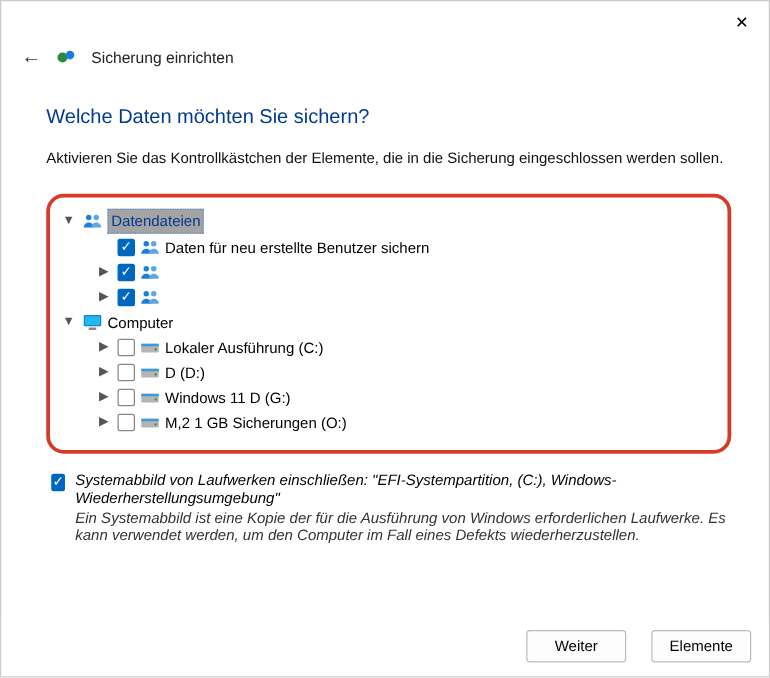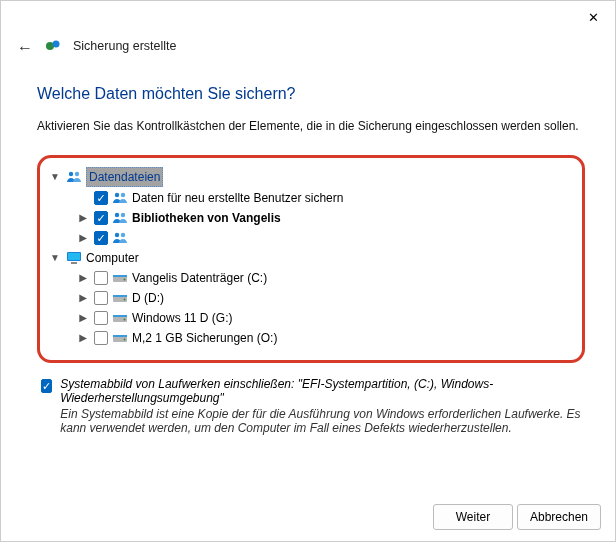--- a/index.html
+++ b/index.html
@@ -118,21 +118,21 @@
   .sysimage-desc { color: #333; margin-top: 2px; }
   .footer {
     position: absolute;
     bottom: 0;
     left: 0;
     right: 0;
     height: 48px;
     display: flex;
     align-items: center;
     justify-content: flex-end;
-    gap: 4px;
+    gap: 20px;
     padding: 0 14px;
     background: #fff;
   }
   .btn {
     min-width: 80px;
     height: 26px;
     border: 1px solid #bcbcbc;
     background: #fdfdfd;
     border-radius: 3px;
     font-size: 12px;
@@ -162,21 +162,21 @@
 
 <div class="header-row">
   <span class="back-arrow">←</span>
   <span class="wizard-icon">
     <svg width="16" height="16" viewBox="0 0 16 16">
         <circle cx="5" cy="8" r="4" fill="#2b8a3e"></circle>
         <circle cx="11" cy="6" r="3.5" fill="#1a7fd6"></circle>
         <path d="M8 12 l2 -2 l2 2 l-1 0 l0 2 l-2 0 l0 -2 z" fill="#fff"></path>
       </svg>
   </span>
-  <span class="wizard-title">Sicherung erstellte</span>
+  <span class="wizard-title">Sicherung einrichten</span>
 </div>
 
 <div class="content">
   <div class="headline">Welche Daten möchten Sie sichern?</div>
   <div class="instruction">Aktivieren Sie das Kontrollkästchen der Elemente, die in die Sicherung eingeschlossen werden sollen.</div>
 
   <div class="treebox">
     <ul class="tree">
 
       <li>
@@ -213,21 +213,20 @@
             <span class="expander">▶</span>
             <span class="cbx checked">✓</span>
             <span class="ic">
               <svg width="16" height="16" viewBox="0 0 16 16">
                     <circle cx="5" cy="5" r="2.2" fill="#1a7fd6"></circle>
                     <circle cx="11" cy="5" r="2.2" fill="#5aa9e6"></circle>
                     <path d="M1 13c0-2.2 1.8-4 4-4s4 1.8 4 4" fill="#1a7fd6"></path>
                     <path d="M7 13c0-2.2 1.8-4 4-4s4 1.8 4 4" fill="#5aa9e6"></path>
                   </svg>
             </span>
-            <span class="lbl bold">Bibliotheken von Vangelis</span>
           </div>
             </li>
           <li>
               <div class="node">
             <span class="expander">▶</span>
             <span class="cbx checked">✓</span>
             <span class="ic">
               <svg width="16" height="16" viewBox="0 0 16 16">
                     <circle cx="5" cy="5" r="2.2" fill="#1a7fd6"></circle>
                     <circle cx="11" cy="5" r="2.2" fill="#5aa9e6"></circle>
@@ -257,21 +256,21 @@
               <div class="node">
             <span class="expander">▶</span>
             <span class="cbx"></span>
             <span class="ic">
               <svg width="16" height="16" viewBox="0 0 16 16">
                     <rect x="1" y="5" width="14" height="7" rx="1" fill="#b5b5b5"></rect>
                     <rect x="1" y="5" width="14" height="2" fill="#3a9bdc"></rect>
                     <circle cx="12.5" cy="9.5" r="0.9" fill="#2b8a3e"></circle>
                   </svg>
             </span>
-            <span class="lbl">Vangelis Datenträger (C:)</span>
+            <span class="lbl">Lokaler Ausführung (C:)</span>
           </div>
             </li>
           <li>
               <div class="node">
             <span class="expander">▶</span>
             <span class="cbx"></span>
             <span class="ic">
               <svg width="16" height="16" viewBox="0 0 16 16">
                     <rect x="1" y="5" width="14" height="7" rx="1" fill="#b5b5b5"></rect>
                     <rect x="1" y="5" width="14" height="2" fill="#3a9bdc"></rect>
@@ -324,14 +323,14 @@
   </div>
 
 </div>
 
 <div class="watermark">
   <span class="w1">windows</span><span class="w2">Power</span>
 </div>
 
 <div class="footer">
   <button class="btn">Weiter</button>
-  <button class="btn">Abbrechen</button>
+  <button class="btn">Elemente</button>
 </div>
 
 </body></html>

